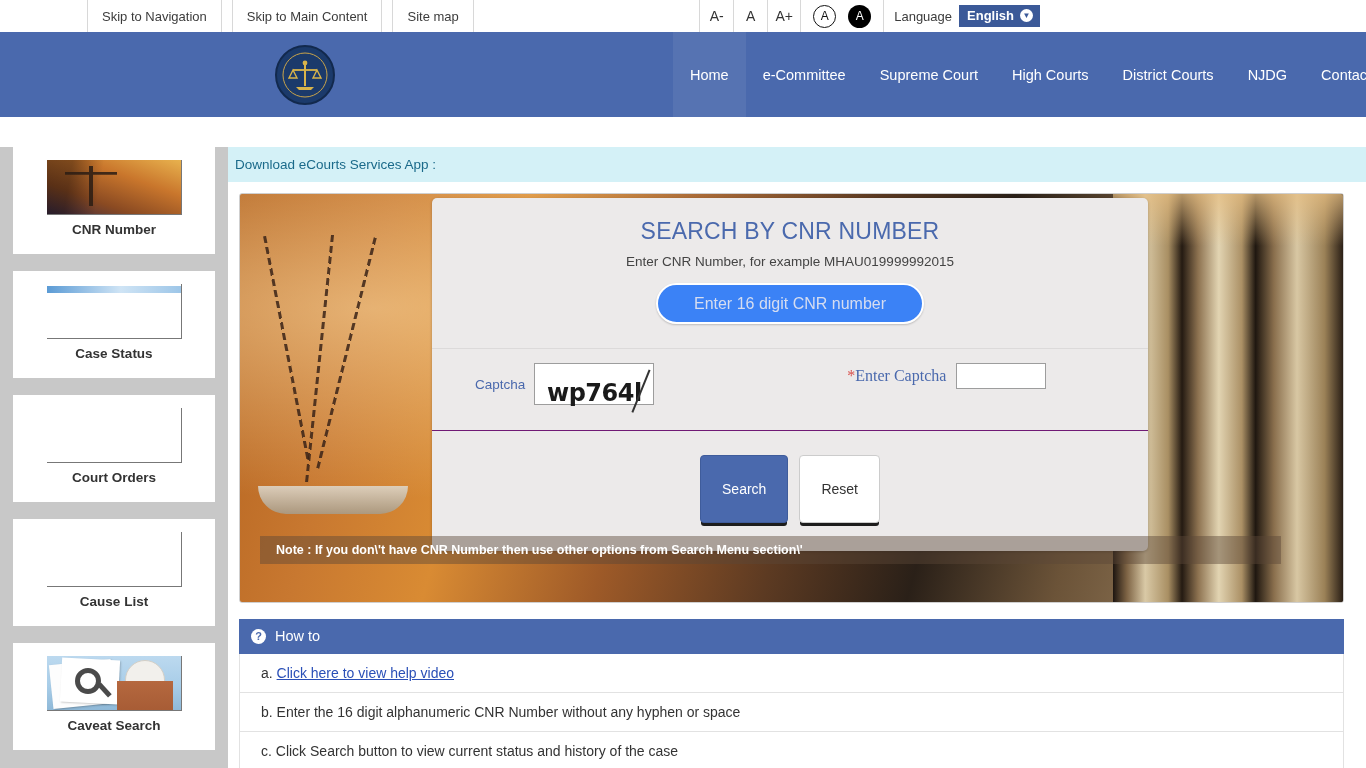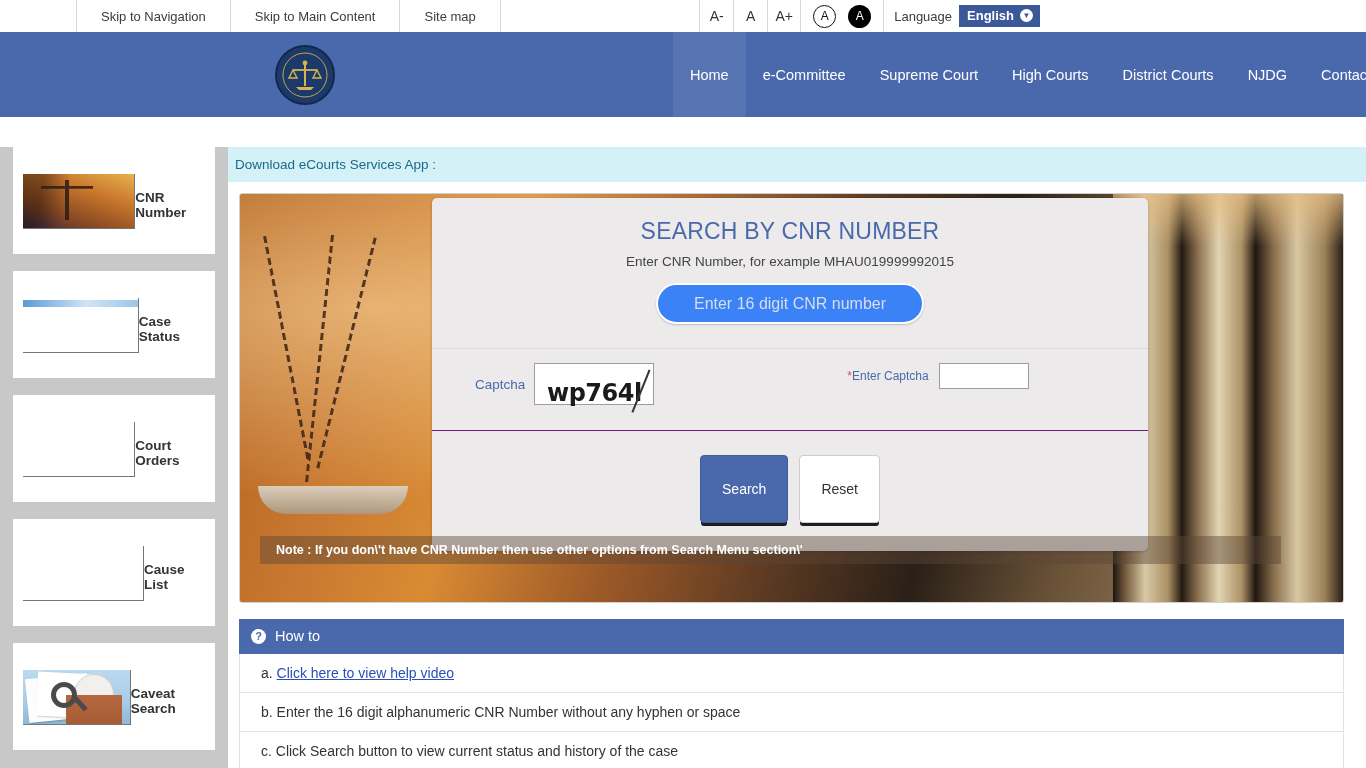--- a/index.html
+++ b/index.html
@@ -16,27 +16,28 @@
     height: 32px;
     display: flex;
     align-items: stretch;
     background: #ffffff;
     font-size: 13px;
     color: #3c3c3c;
   }
   .topbar-left { display: flex; margin-left: 76px; }
   .topbar-link {
     display: flex; align-items: center;
-    padding: 0 24px;
+    padding: 0 14px;
     border-left: 1px solid #d8d8d8;
     border-right: 1px solid #d8d8d8;
     margin-right: -1px;
     color: #3c3c3c;
     text-decoration: none;
     white-space: nowrap;
+    margin-left: 11px;
   }
   .topbar-spacer { flex: 1; }
   .topbar-right { display: flex; align-items: stretch; margin-right: 326px; }
   .fontbtn {
     display: flex; align-items: center; justify-content: center;
     width: 34px;
     border-left: 1px solid #d8d8d8;
     color: #333;
     font-size: 14px;
   }
@@ -103,21 +104,21 @@
   
   .sidebar { width: 228px; background: #c8c8c8; flex-shrink: 0; }
   .sidebar-title {
     text-align: center; color: #4a69ad;
     font-size: 17px; padding: 12px 0 14px;
   }
   .menu-card {
     background: #ffffff;
     margin: 0 13px 17px;
     padding: 13px 10px 11px;
-    display: flex; flex-direction: row; align-items: center;
+    display: flex; flex-direction: column; align-items: center;
     height: 107px;
   }
   .thumb {
     width: 135px; height: 55px;
     border-right: 1px solid #777;
     border-bottom: 1px solid #777;
     background: #ffffff;
     overflow: hidden;
     position: relative;
   }
@@ -286,21 +287,21 @@
   }
   .cap-box::after {
     content: ""; position: absolute; right: 12px; top: 4px;
     width: 1.5px; height: 46px; background: #333;
     transform: rotate(22deg);
   }
   .cap-right {
     display: flex; align-items: center; gap: 10px;
     margin-left: 193px;
   }
-  .cap-req { color: #4a69ad; font-size: 12px; }
+  .cap-req { color: #4a69ad; font-size: 16px; font-family: Liberation Serif, serif; }
   .cap-req .star { color: #d9534f; }
   .cap-input {
     width: 90px; height: 26px;
     border: 1px solid #9d9d9d;
     background: #ffffff;
     outline: none;
     font-size: 13px; padding: 0 4px;
   }
 
   .cnr-actions {

